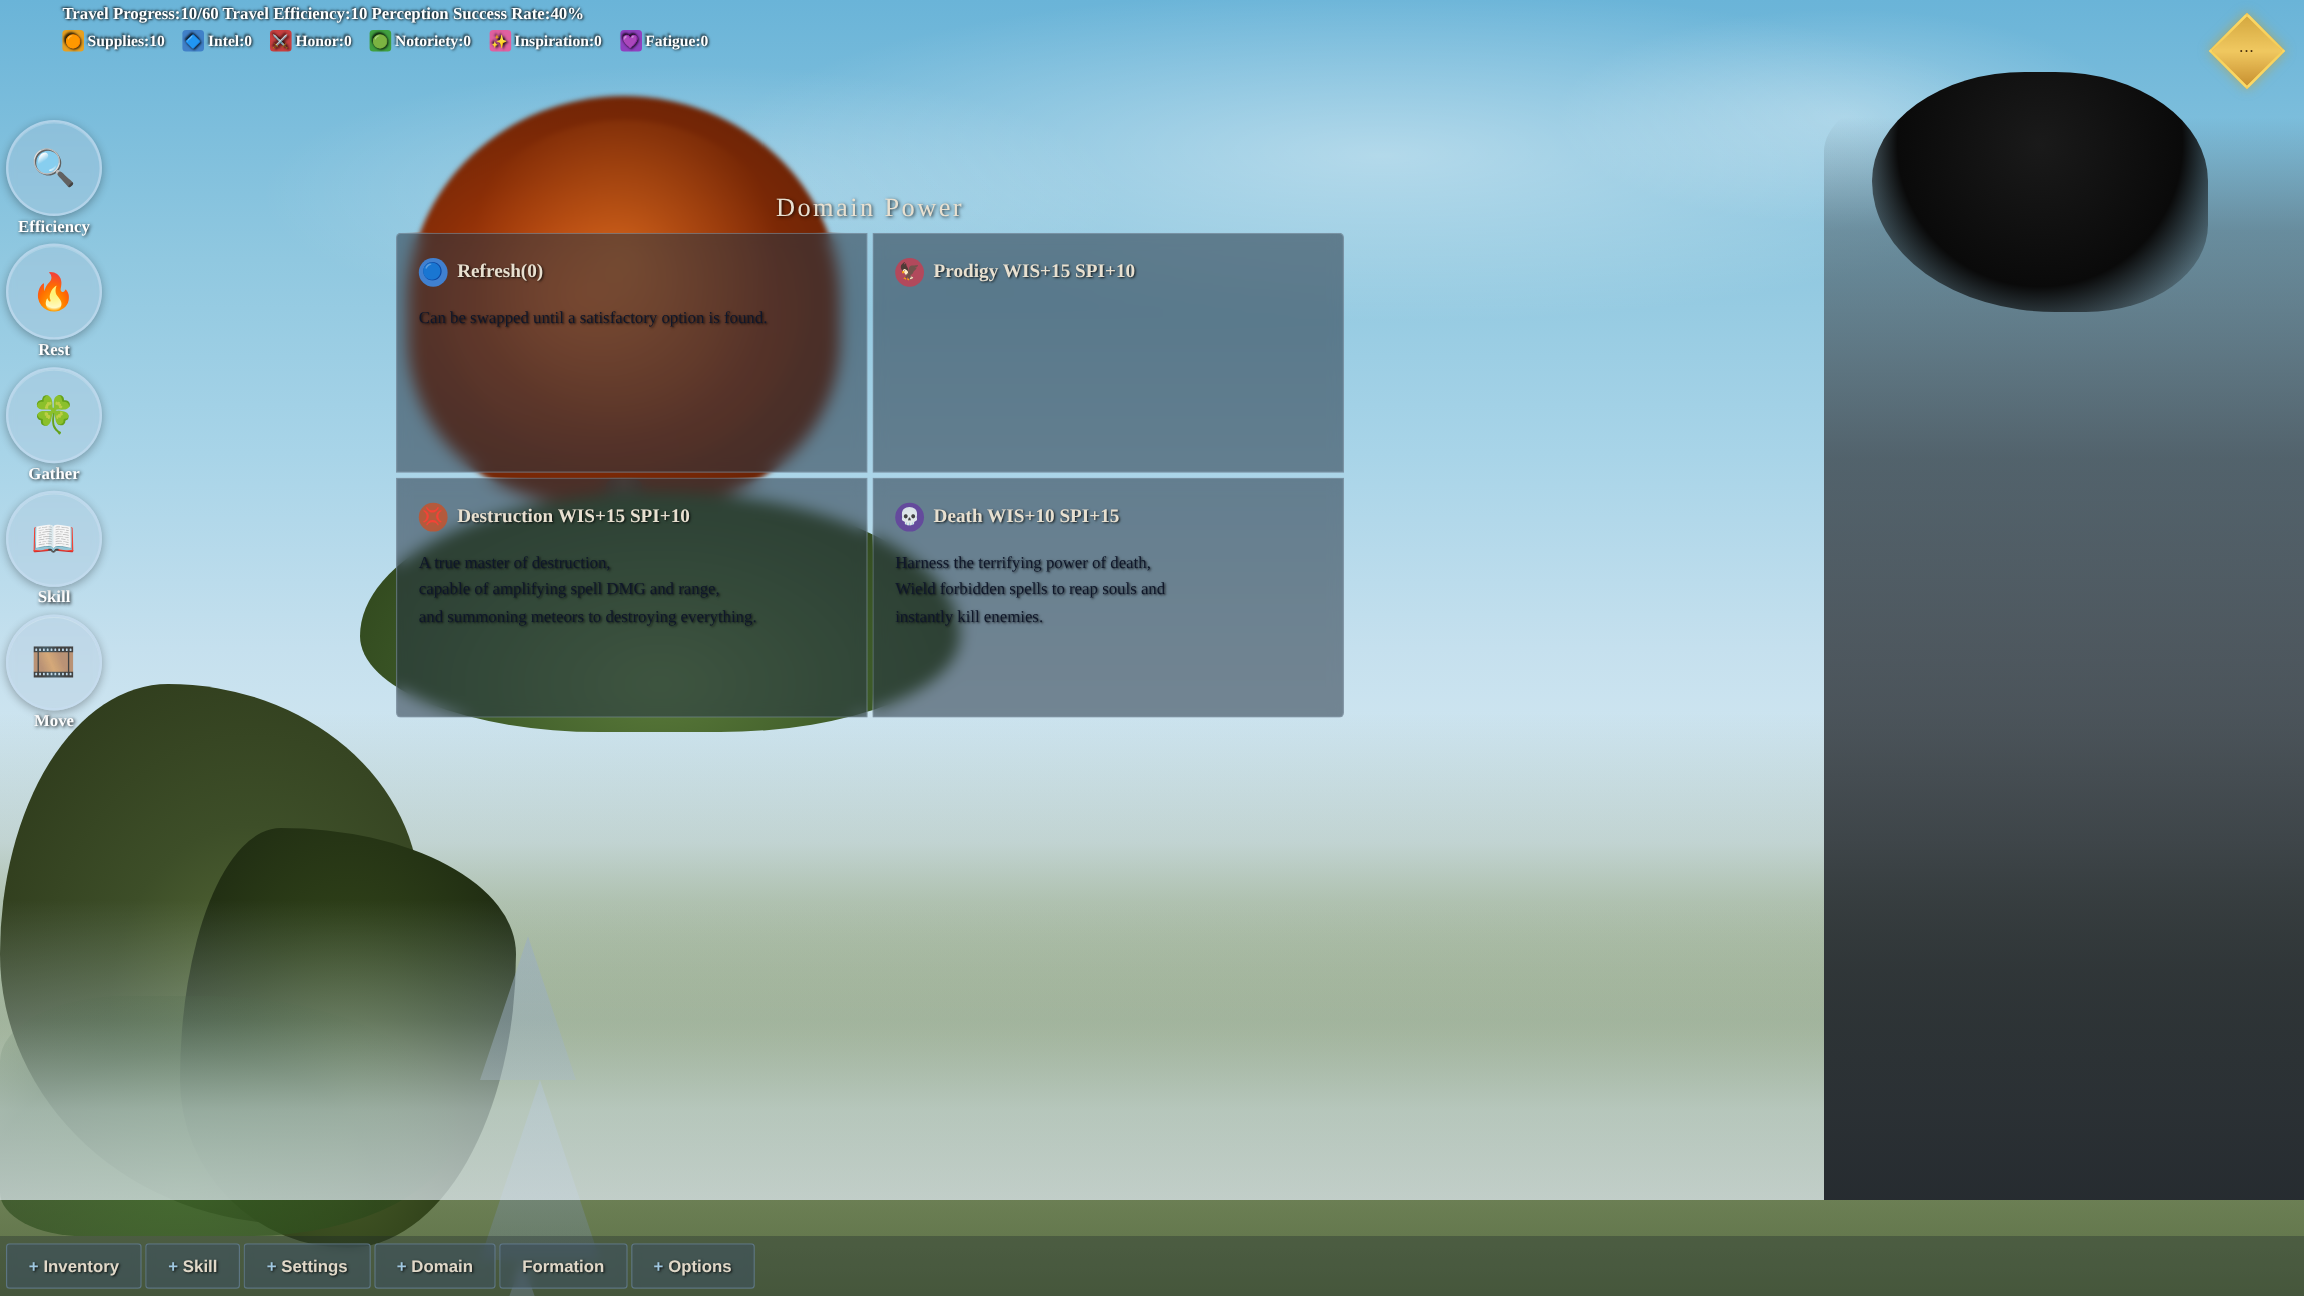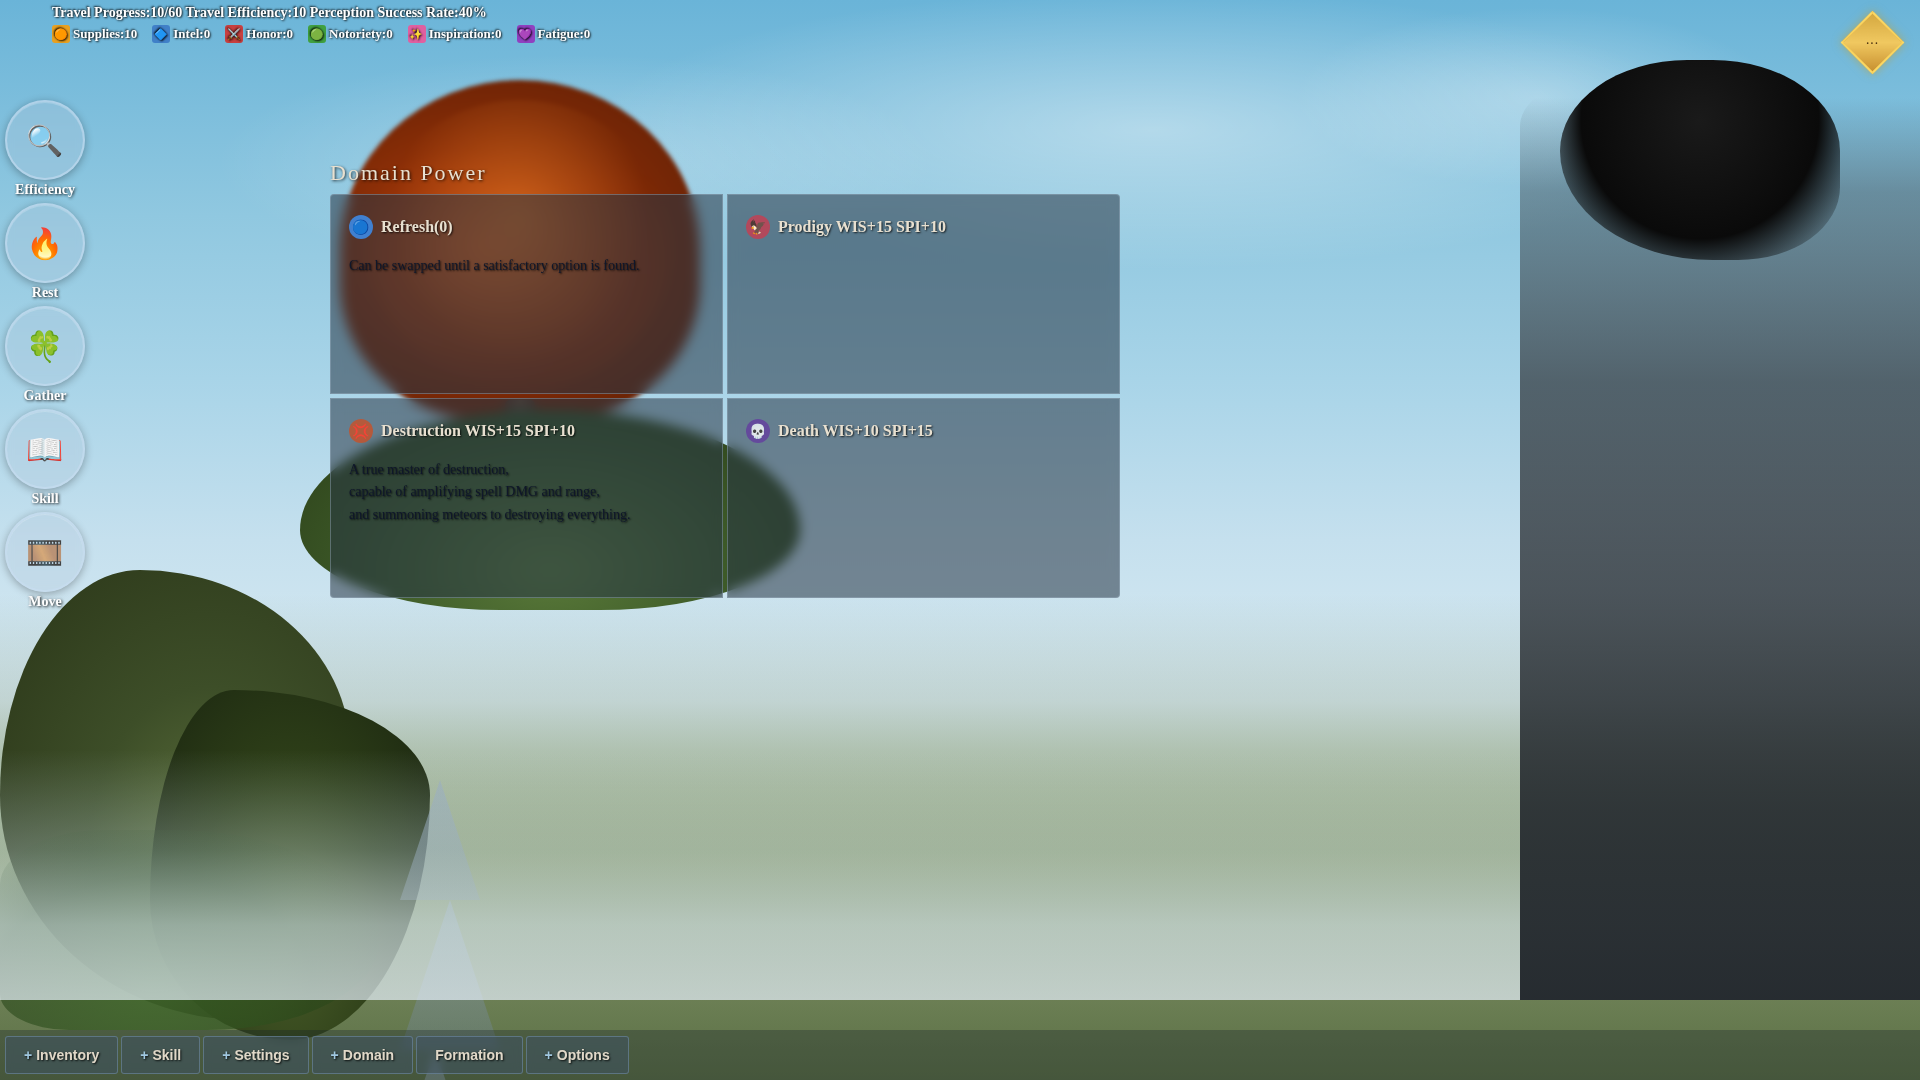--- a/index.html
+++ b/index.html
@@ -261,21 +261,21 @@
     
     .domain-panel {
       position: absolute;
       top: 160px;
       left: 330px;
       width: 790px;
       z-index: 100;
     }
 
     .domain-title {
-      text-align: left;
+      text-align: center;
       font-size: 22px;
       color: #e8e0d0;
       text-shadow: 1px 1px 3px rgba(0,0,0,0.8);
       margin-bottom: 8px;
       letter-spacing: 2px;
     }
 
     .domain-grid {
       display: grid;
       grid-template-columns: 1fr 1fr;
@@ -588,20 +588,23 @@
       </div>
       <div class="card-body">
         A true master of destruction,<br>capable of amplifying spell DMG and range,<br>and summoning meteors to destroying everything.
       </div>
     </div>
 
     <div class="domain-card">
       <div class="card-header">
         <div class="card-icon death">💀</div>
         <span class="card-title">Death WIS+10 SPI+15</span>
+      </div>
+      <div class="card-body">
+        Harness the terrifying power of death,<br>Wield forbidden spells to reap souls and<br>instantly kill enemies.
       </div>
     </div>
 
   </div>
 </div>
 
 <div class="bottom-toolbar">
   <button class="toolbar-btn">
     <span class="btn-plus">+</span>
     <span>Inventory</span>

